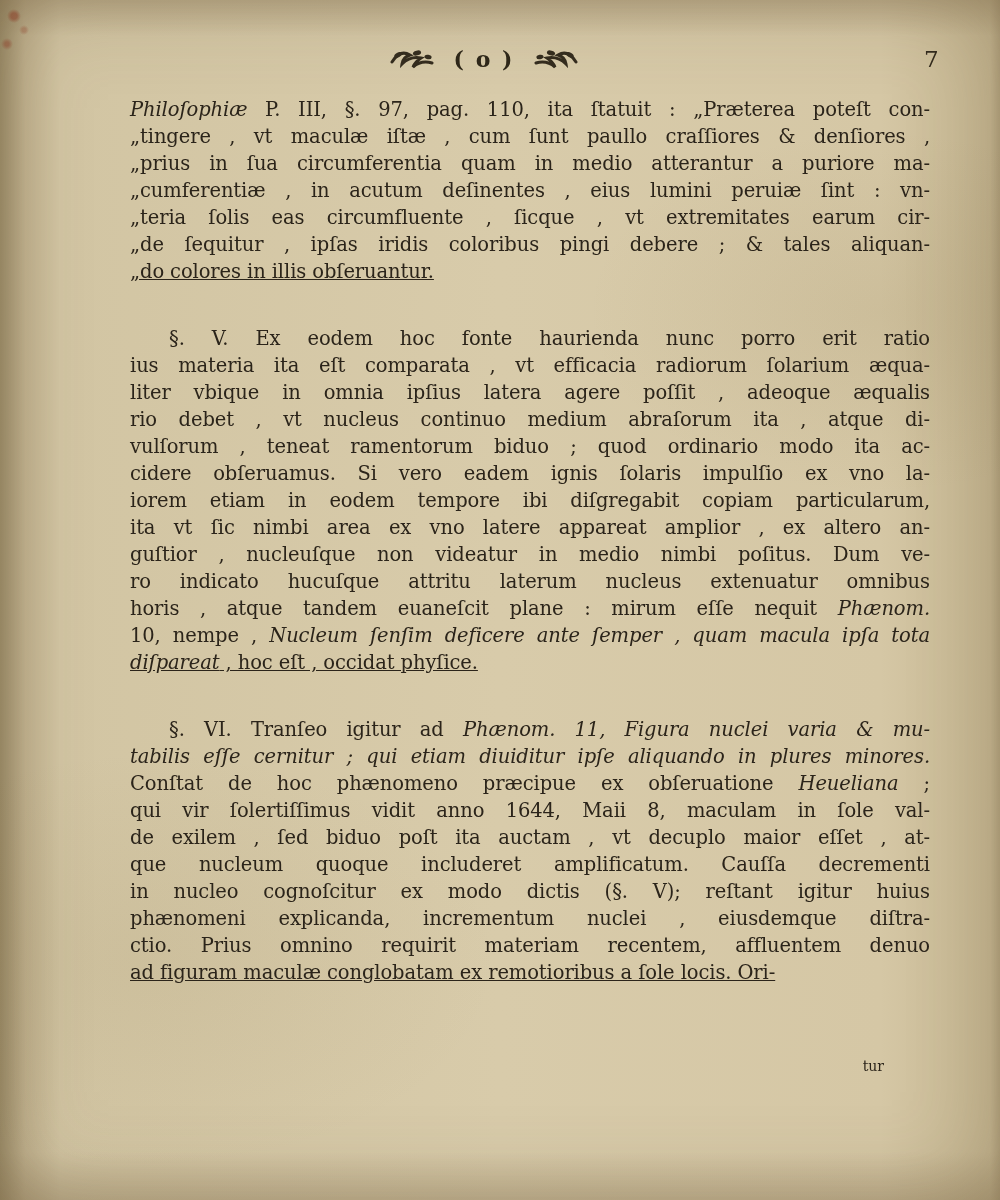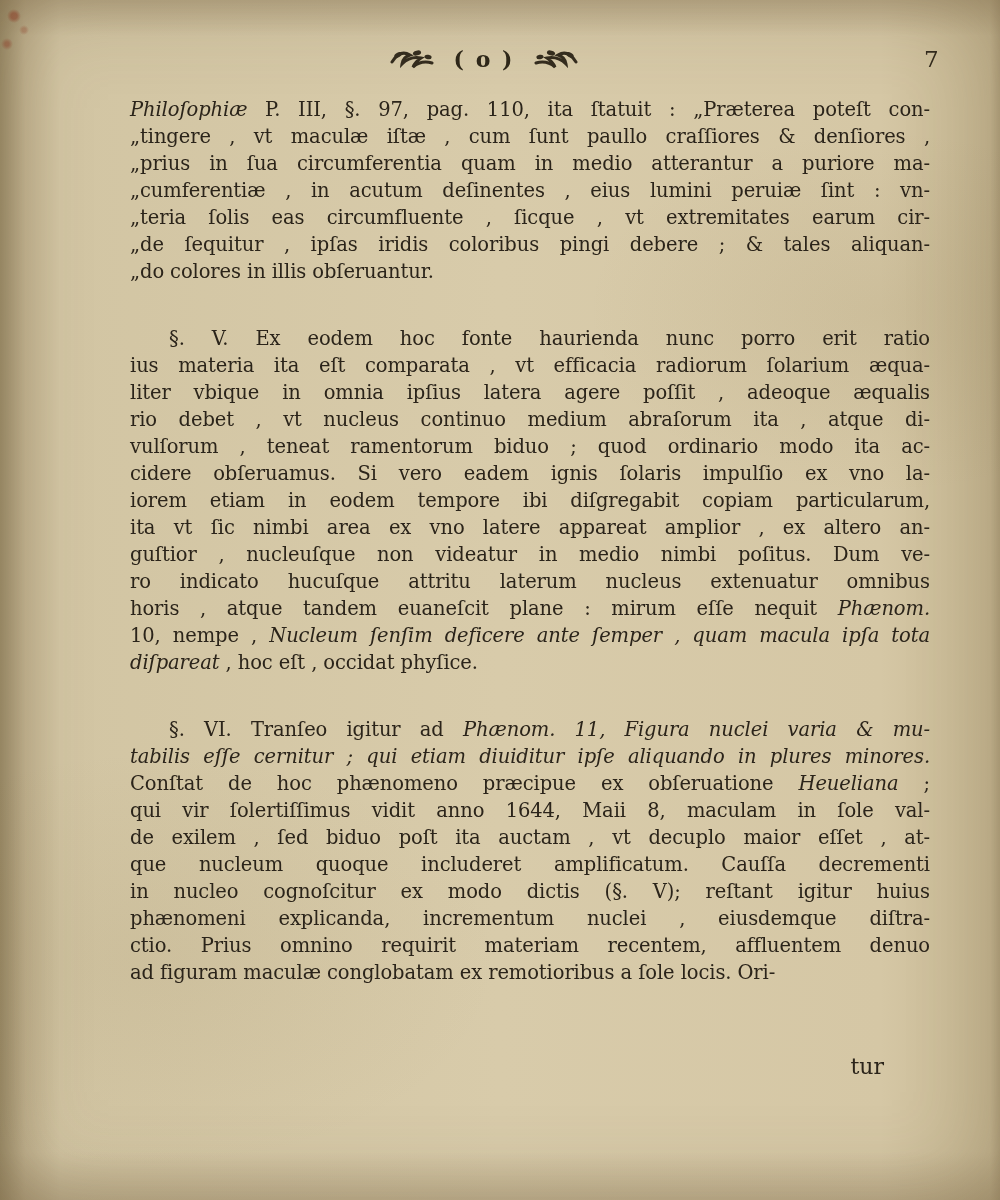--- a/index.html
+++ b/index.html
@@ -68,28 +68,29 @@
   .line {
     height: 27px;
     line-height: 27px;
     text-align: justify;
     text-align-last: justify;
     white-space: nowrap;
   }
   .line.last {
     text-align: right;
     text-align-last: left;
+    text-decoration: underline;
   }
   .line.indent { text-indent: 2em; }
   .it { font-style: italic; }
   .catchword-row {
     position: absolute;
     left: 84px; top: 1053px; width: 800px;
     text-align: right;
-    font-size: 22px;
+    font-size: 14px;
     line-height: 27px;
   }
 </style>
 </head>
 <body>
 
 <div class="page">
 
   <div class="header">
     <div class="ornament">

